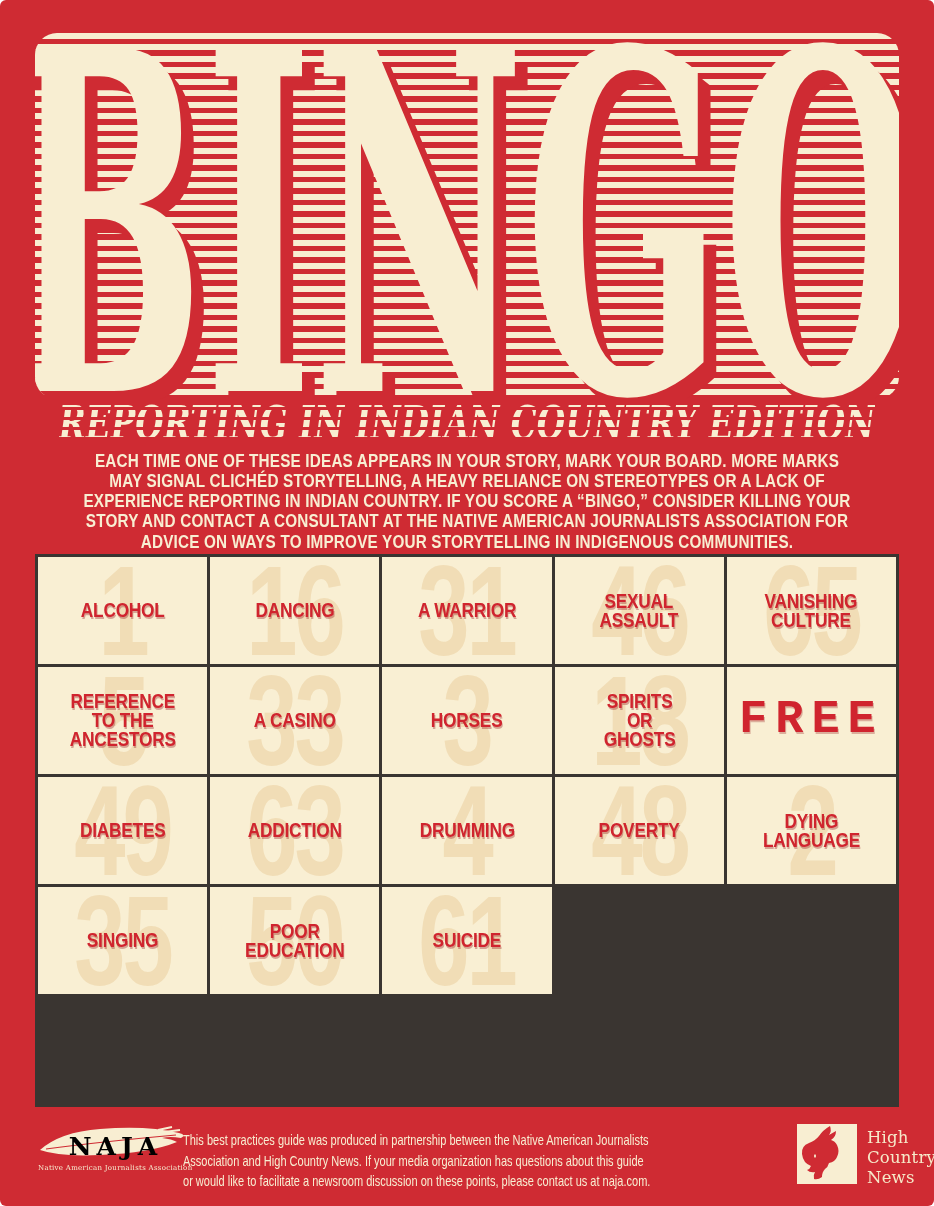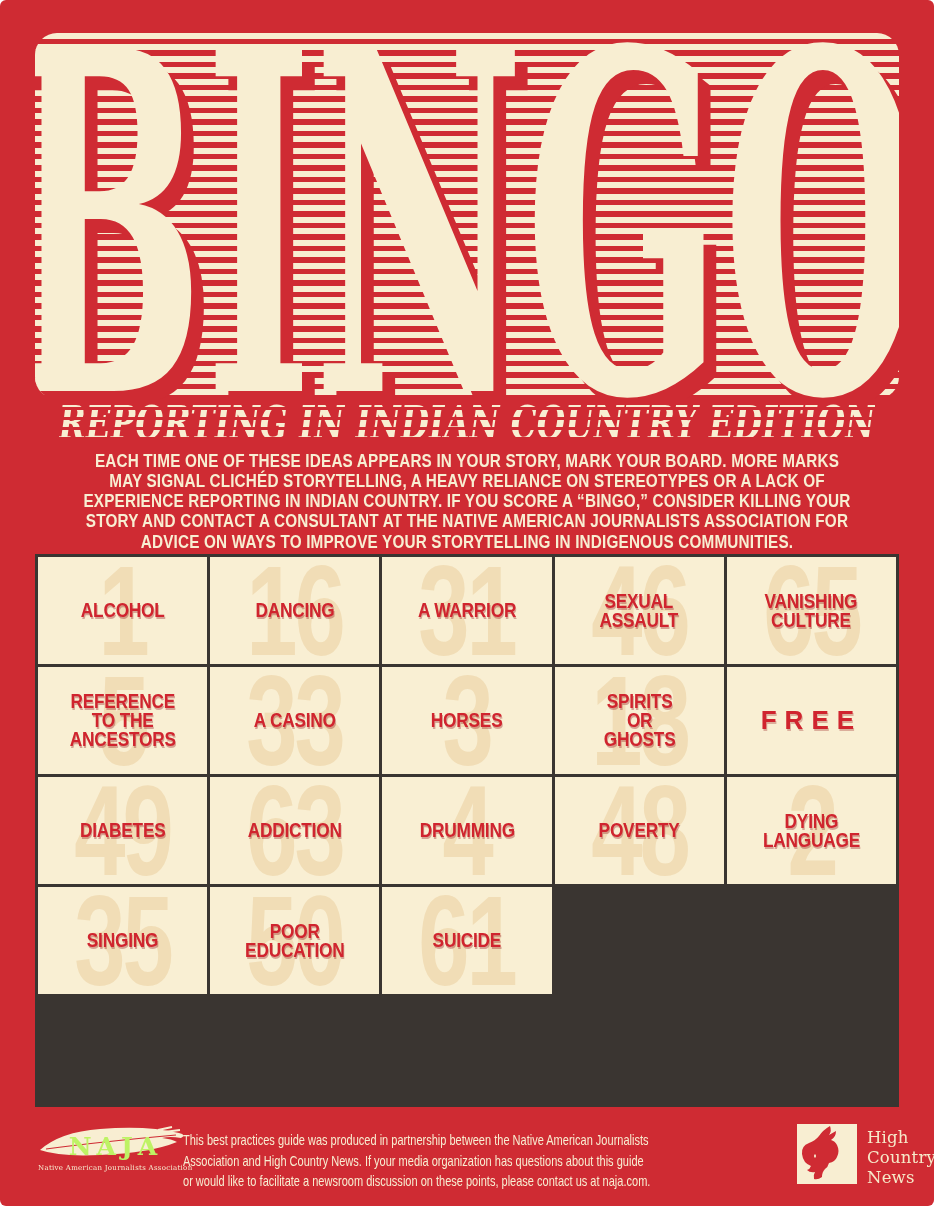--- a/index.html
+++ b/index.html
@@ -36,28 +36,28 @@
     grid-template-columns:repeat(5,1fr);grid-template-rows:repeat(5,1fr);}
   .cell{background:#f9efd3;position:relative;overflow:hidden;display:flex;
     align-items:center;justify-content:center;}
   .num{position:absolute;inset:0;display:flex;align-items:center;justify-content:center;
     font-weight:bold;font-size:128px;line-height:1;letter-spacing:-4px;color:#f1ddb6;
     transform:scaleX(.72);transform-origin:center;}
   .lbl{position:relative;z-index:1;font-weight:bold;font-size:20px;line-height:.95;
     text-align:center;color:#d0242e;white-space:pre-line;letter-spacing:-.2px;
     transform:scaleX(.86);transform-origin:center;
     text-shadow:1px 2px 0 rgba(150,22,28,.35);}
-  .lbl.free{font-family:Liberation Sans, sans-serif;font-size:26px;letter-spacing:8px;
+  .lbl.free{font-family:Liberation Mono, monospace;font-size:47px;letter-spacing:8px;
     transform:none;text-shadow:1px 2px 0 rgba(150,22,28,.3);}
 
   
   .naja{position:absolute;left:38px;top:1122px;width:150px;text-align:center;}
   .naja svg{display:block;}
   .naja-name{margin-top:-34px;font-family:"DejaVu Serif",serif;font-size:25px;
-    letter-spacing:5px;color:#bef264;font-weight:bold;text-indent:5px;}
+    letter-spacing:5px;color:#000000;font-weight:bold;text-indent:5px;}
   .naja-caption{margin-top:3px;font-family:"DejaVu Serif",serif;font-size:7px;
     color:#f8eed2;letter-spacing:.3px;white-space:nowrap;}
   .footer-text{position:absolute;left:183px;top:1130px;margin:0;width:680px;
     font-size:14.5px;line-height:1.42;color:#f8eed2;white-space:pre-line;
     transform:scaleX(.76);transform-origin:left top;}
   .hcn{position:absolute;left:797px;top:1124px;display:flex;align-items:flex-start;}
   .hcn-badge{width:60px;height:60px;background:#f8eed2;border-radius:2px;overflow:visible;}
   .hcn-name{margin-left:10px;font-family:"DejaVu Serif",serif;font-size:16.5px;line-height:1.2;
     color:#f6e9c9;white-space:pre-line;letter-spacing:.2px;margin-top:4px;}
 </style>

